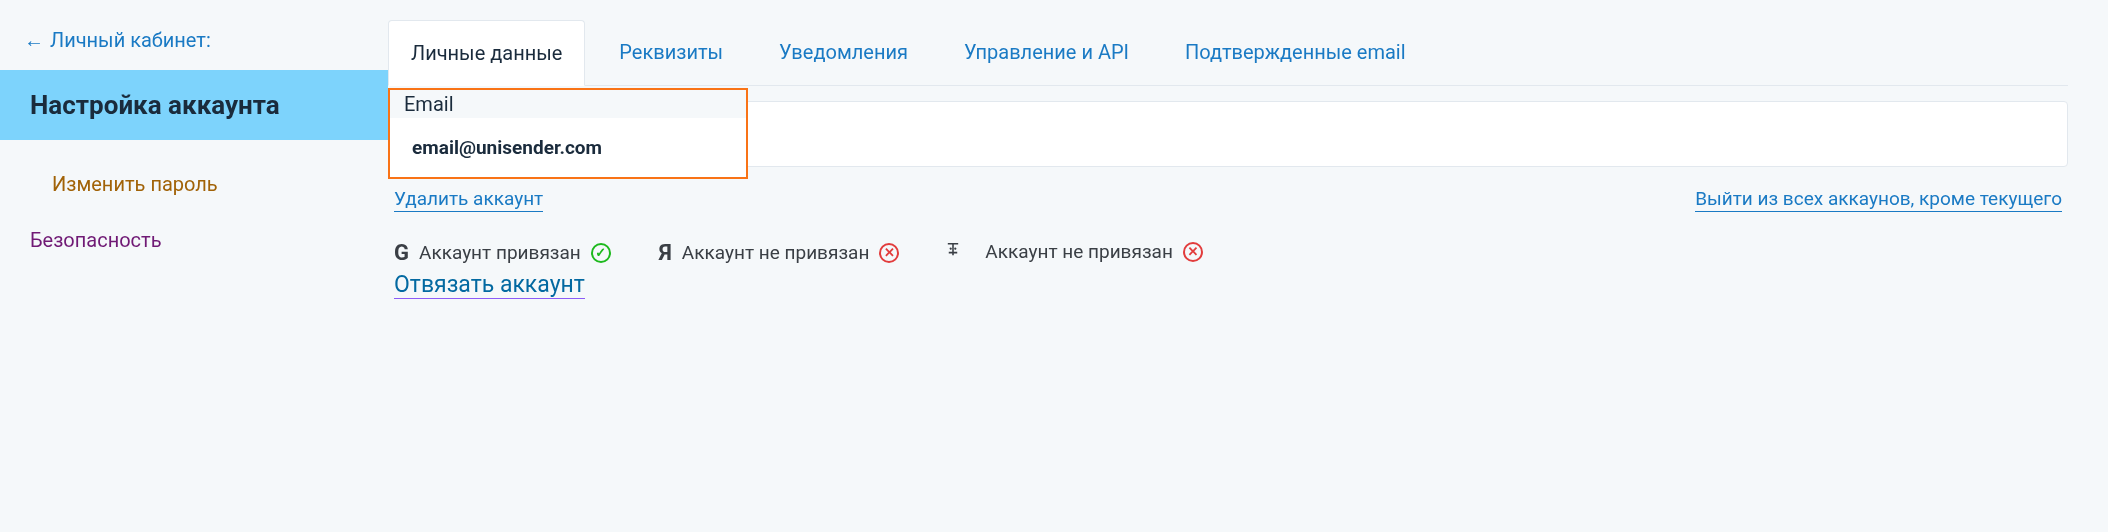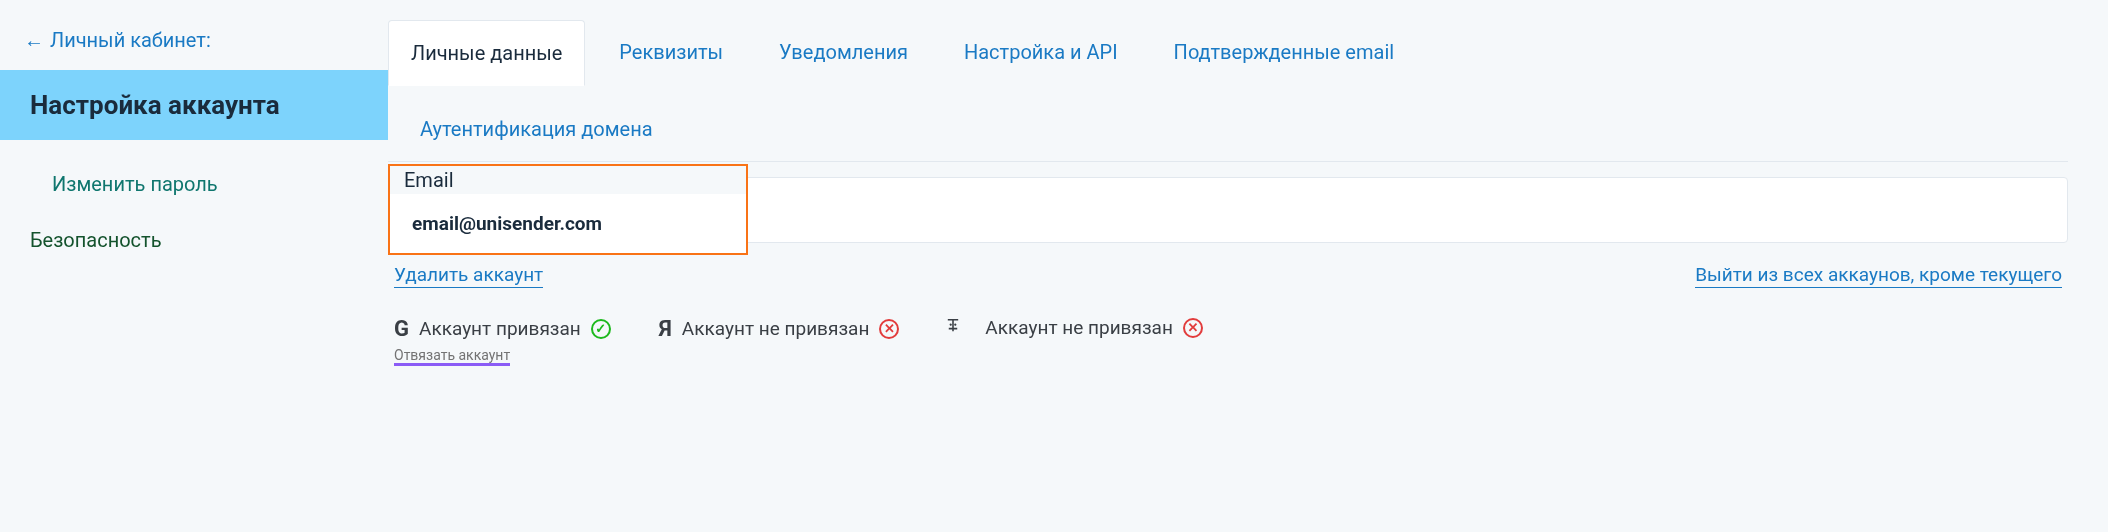--- a/index.html
+++ b/index.html
@@ -31,24 +31,24 @@
     background: #7dd3fc;
     color: #1a2b3c;
     font-weight: 700;
     font-size: 26px;
     padding: 20px 24px 20px 30px;
   }
   .side-items { padding-top: 16px; }
   .side-item {
     padding: 16px 24px 16px 52px;
     font-size: 20px;
-    color: #0f766e;
-    cursor: pointer;
-  }
-  .side-item.link { color: #14532d; padding-left: 30px; }
+    color: #a16207;
+    cursor: pointer;
+  }
+  .side-item.link { color: #701a75; padding-left: 30px; }
   .side-item.indent1 { padding-left: 52px; }
   .main {
     flex: 1;
     padding-right: 40px;
   }
   .tabs {
     display: flex;
     flex-wrap: wrap;
     gap: 12px;
     border-bottom: 1px solid #e2e8ee;
@@ -142,23 +142,23 @@
   .acct-top {
     display: flex;
     align-items: center;
     gap: 10px;
     font-size: 19px;
     font-weight: 700;
     color: #3a3f45;
   }
   .acct-top .bold { font-weight: 400; }
   .acct-unlink {
-    color: #737373;
-    font-size: 14px;
-    border-bottom: 3px solid #8b5cf6;
+    color: #0369a1;
+    font-size: 23px;
+    border-bottom: 1px solid #8b5cf6;
     cursor: pointer;
     align-self: flex-start;
   }
   .icon-letter {
     font-weight: 700;
     font-size: 22px;
     color: #3a3f45;
   }
   .status-icon {
     width: 20px; height: 20px;
@@ -192,25 +192,22 @@
       <div class="side-item indent1">Изменить пароль</div>
       <div class="side-item link">Безопасность</div>
     </div>
   </div>
 
   <div class="main">
     <div class="tabs">
       <div class="tab active">Личные данные</div>
       <div class="tab">Реквизиты</div>
       <div class="tab">Уведомления</div>
-      <div class="tab">Настройка и API</div>
+      <div class="tab">Управление и API</div>
       <div class="tab">Подтвержденные email</div>
-      <div class="tabs-row2">
-        <div class="tab">Аутентификация домена</div>
-      </div>
     </div>
 
     <div class="email-block">
       <div class="email-label">Email</div>
       <div class="email-inner">email@unisender.com</div>
     </div>
     <div class="email-row">
       <input class="email-input" type="text" value="email@unisender.com" style="">
     </div>
 

